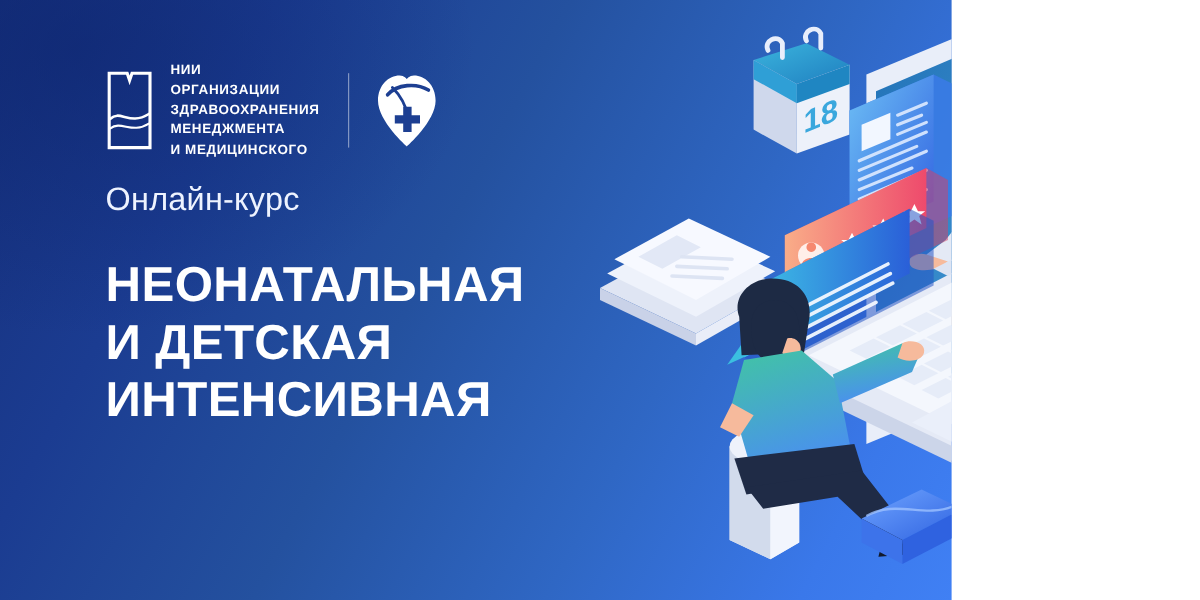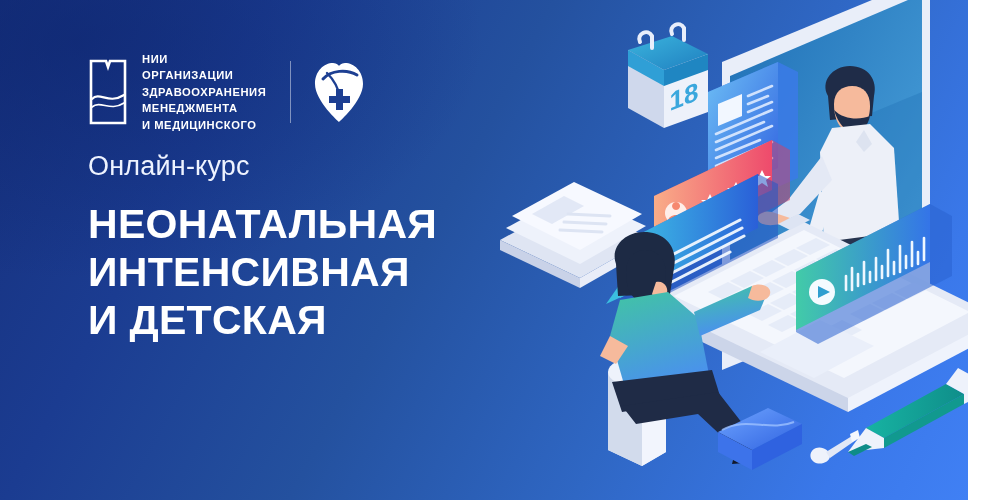--- a/index.html
+++ b/index.html
@@ -1,21 +1,21 @@
 <!DOCTYPE html>
 <html><head>
 <meta charset="utf-8">
 <style>
   html,body{margin:0;padding:0;}
   body{
     width:1000px;height:500px;overflow:hidden;
     font-family:"Liberation Sans","DejaVu Sans",sans-serif;
   }
   #banner{
-    position:relative;width:968px;height:500px;overflow:hidden;
+    position:relative;width:793px;height:500px;overflow:hidden;
     background:linear-gradient(118deg,#16307c 0%,#1b3c91 22%,#24519f 45%,#2f67c4 68%,#3a78ea 88%,#4080f4 100%);
   }
   #banner:after{
     content:"";position:absolute;inset:0;
     background:radial-gradient(ellipse 70% 80% at 8% 8%, rgba(12,36,110,.55) 0%, rgba(12,36,110,0) 60%);
     pointer-events:none;
   }
 
   
   .left{position:absolute;left:88px;top:52px;width:430px;z-index:6;}
@@ -27,21 +27,21 @@
     letter-spacing:.55px;line-height:1.48;text-transform:uppercase;white-space:nowrap;
   }
   .logo-div{width:1px;height:62px;background:rgba(255,255,255,.45);margin:0 22px 0 24px;flex:0 0 auto;}
   .emblem{width:52px;height:62px;flex:0 0 auto;}
 
   .kicker{
     margin-top:21px;color:#eef3ff;font-size:27px;font-weight:300;
     letter-spacing:.2px;line-height:1;
   }
   .headline{
-    margin-top:21px;color:#ffffff;font-weight:bold;font-size:41px;
+    margin-top:34px;color:#ffffff;font-weight:bold;font-size:41px;
     line-height:1.17;letter-spacing:.3px;text-transform:uppercase;
   }
   .headline span{display:block;}
 
   
   .art{position:absolute;left:460px;top:0;width:540px;height:500px;z-index:4;}
   .art svg{display:block;width:100%;height:100%;}
 </style>
 </head>
 <body>
@@ -78,22 +78,22 @@
           <path d="M23 28 H30 V35 H37 V42 H30 V49 H23 V42 H16 V35 H23 Z" fill="#1d3f92"></path>
         </svg>
       </span>
 
     </div>
 
     <div class="kicker">Онлайн-курс</div>
 
     <div class="headline">
       <span>НЕОНАТАЛЬНАЯ</span>
+      <span>И ДЕТСКАЯ</span>
       <span>ИНТЕНСИВНАЯ</span>
-      <span>И ДЕТСКАЯ</span>
     </div>
 
   </div>
 
   <div class="art">
     <svg viewBox="0 0 540 500" xmlns="http://www.w3.org/2000/svg">
       <defs>
         <linearGradient id="gScreen" x1="0" y1="0" x2="1" y2="1">
           <stop offset="0" stop-color="#1f6fb5"></stop>
             <stop offset="1" stop-color="#4fa7e0"></stop>

